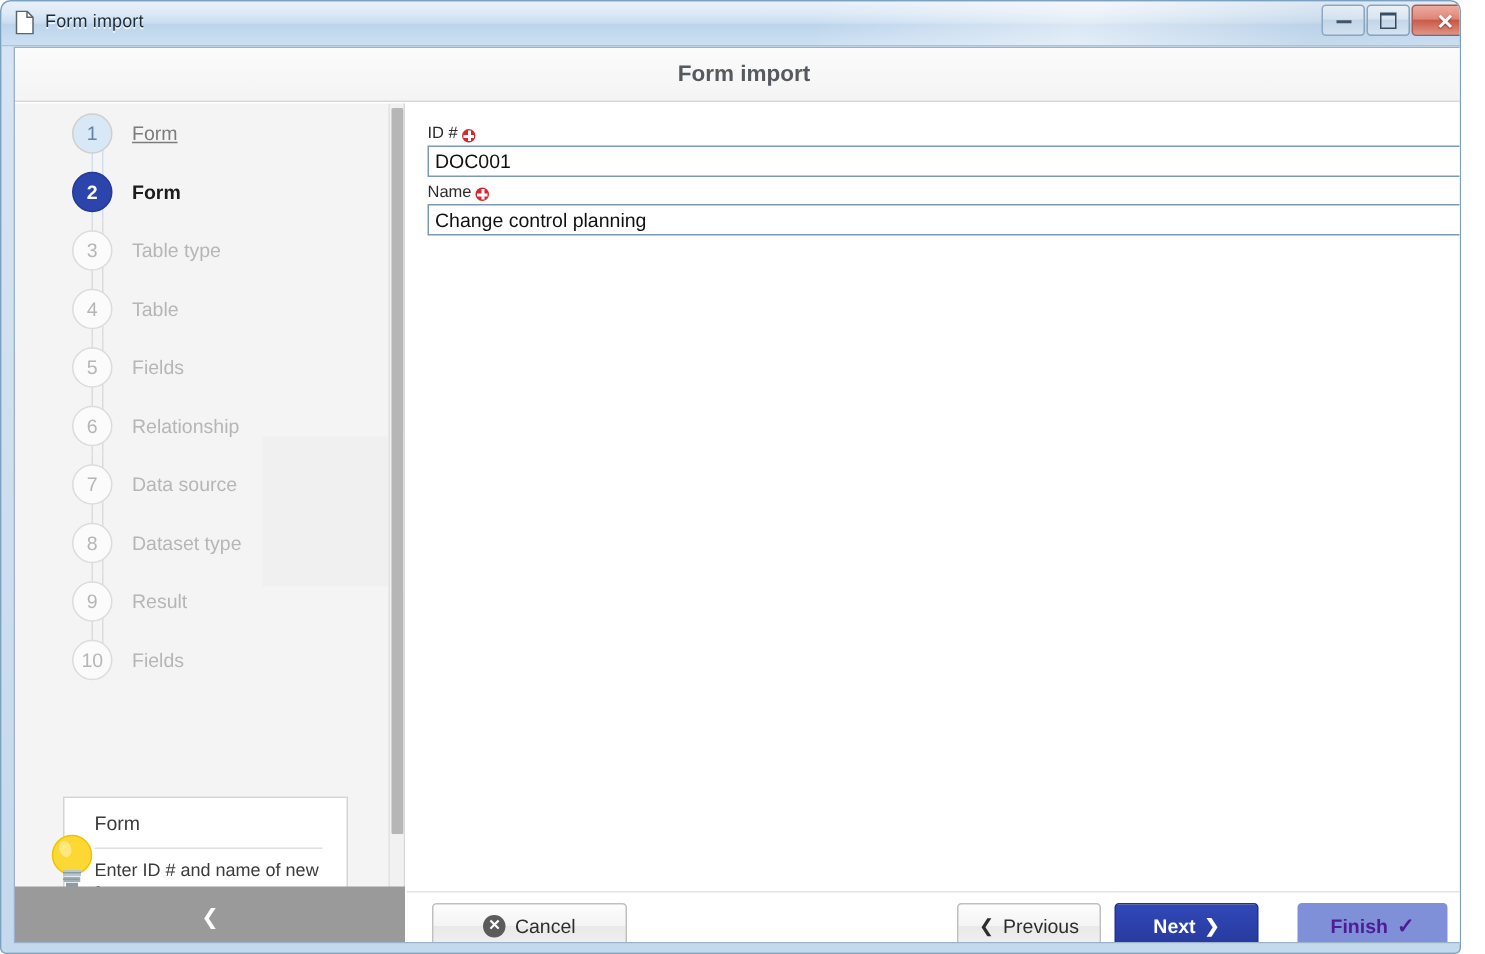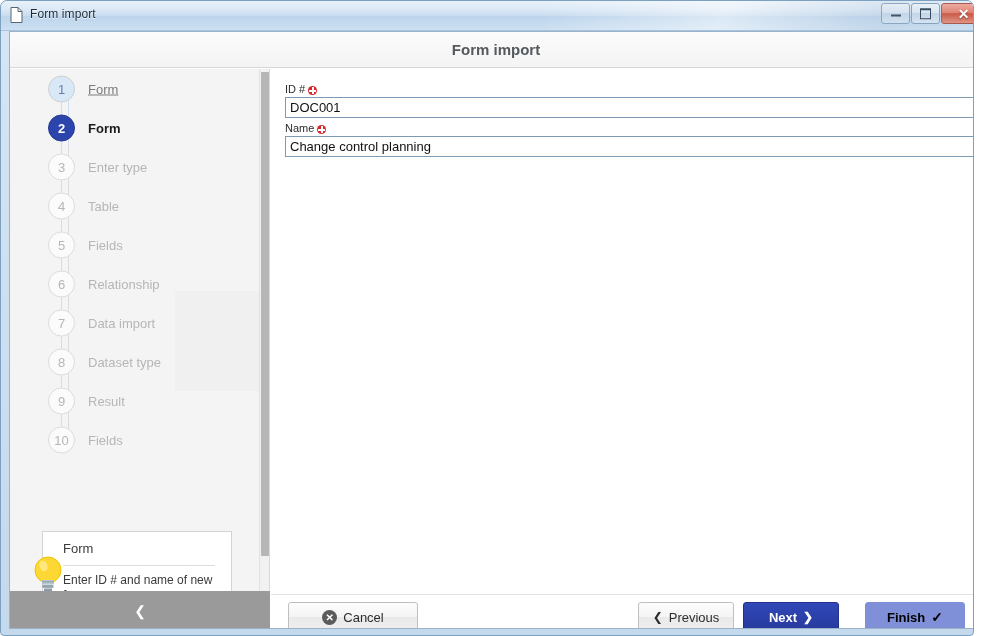--- a/index.html
+++ b/index.html
@@ -392,21 +392,21 @@
   }
   .btn.blue {
     background: linear-gradient(to bottom, #3048b8 0%, #27399c 100%);
     border: 1px solid #22318a;
     color: #ffffff;
     font-weight: bold;
   }
   .btn.blue-disabled {
     background: #7f90d9;
     border: 1px solid #7f90d9;
-    color: #000000;
+    color: #4c1d95;
     font-weight: bold;
   }
   #btn-cancel { left: 17px; width: 130px; }
   #btn-previous { right: 248px; width: 96px; }
   #btn-next { right: 143px; width: 96px; }
   #btn-finish { right: 17px; width: 100px; }
 
   .x-icon {
     width: 15px; height: 15px;
     border-radius: 50%;
@@ -463,41 +463,41 @@
           <div class="lbl">Form</div>
         </div>
         <div class="step active">
           <div class="conn"></div>
           <div class="circ">2</div>
           <div class="lbl">Form</div>
         </div>
         <div class="step">
           <div class="conn"></div>
           <div class="circ">3</div>
-          <div class="lbl">Enter type</div>
+          <div class="lbl">Table type</div>
         </div>
         <div class="step">
           <div class="conn"></div>
           <div class="circ">4</div>
           <div class="lbl">Table</div>
         </div>
         <div class="step">
           <div class="conn"></div>
           <div class="circ">5</div>
           <div class="lbl">Fields</div>
         </div>
         <div class="step">
           <div class="conn"></div>
           <div class="circ">6</div>
           <div class="lbl">Relationship</div>
         </div>
         <div class="step">
           <div class="conn"></div>
           <div class="circ">7</div>
-          <div class="lbl">Data import</div>
+          <div class="lbl">Data source</div>
         </div>
         <div class="step">
           <div class="conn"></div>
           <div class="circ">8</div>
           <div class="lbl">Dataset type</div>
         </div>
         <div class="step">
           <div class="conn"></div>
           <div class="circ">9</div>
           <div class="lbl">Result</div>

